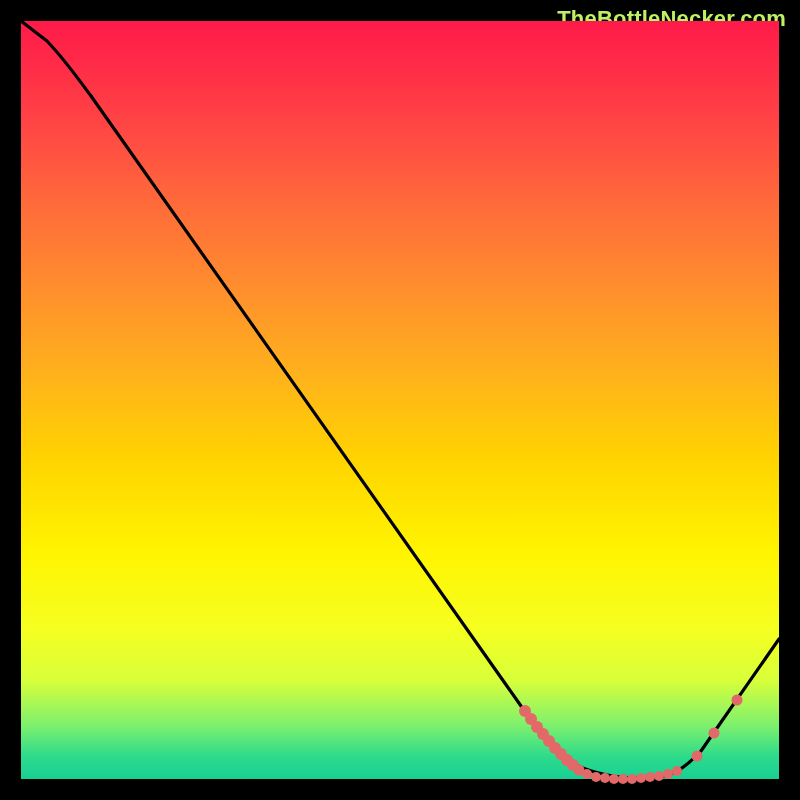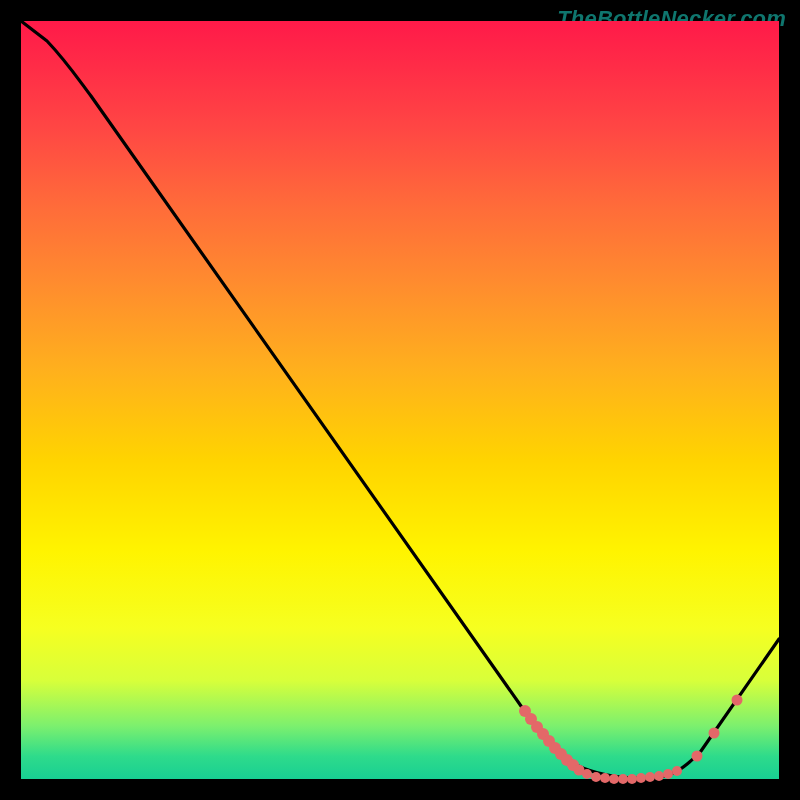--- a/index.html
+++ b/index.html
@@ -17,26 +17,25 @@
     width: 800px;
     height: 800px;
     background: #000;
   }
 
   
   .watermark {
     position: absolute;
     top: 6px;
     right: 14px;
-    color: #0f766e;
+    color: #bef264;
     font-size: 22px;
     font-weight: 600;
     letter-spacing: 0.2px;
     user-select: none;
-    font-style: italic;
   }
 
   
   .plot {
     position: absolute;
     left: 21px;
     top: 21px;
     width: 758px;
     height: 758px;
     

